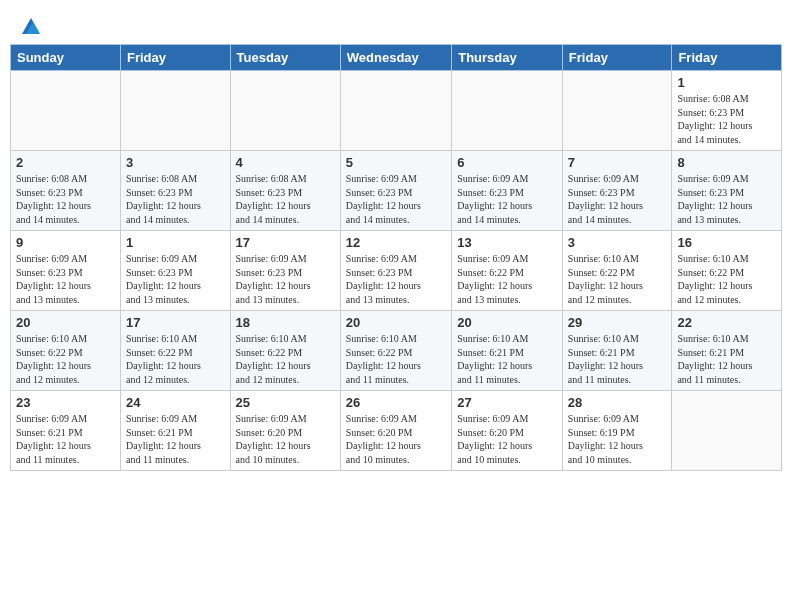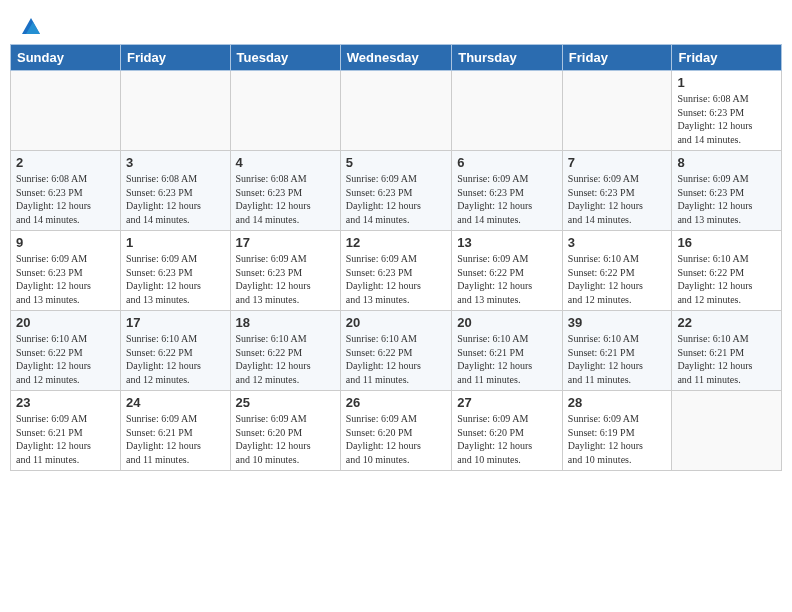--- a/index.html
+++ b/index.html
@@ -289,21 +289,21 @@
 and 11 minutes.</div>
             </td>
             <td>
               <span class="day-num">20</span>
               <div class="day-info" style="white-space: pre-line;">Sunrise: 6:10 AM
 Sunset: 6:21 PM
 Daylight: 12 hours
 and 11 minutes.</div>
             </td>
             <td>
-              <span class="day-num">39</span>
+              <span class="day-num">29</span>
               <div class="day-info" style="white-space: pre-line;">Sunrise: 6:10 AM
 Sunset: 6:21 PM
 Daylight: 12 hours
 and 11 minutes.</div>
             </td>
             <td>
               <span class="day-num">22</span>
               <div class="day-info" style="white-space: pre-line;">Sunrise: 6:10 AM
 Sunset: 6:21 PM
 Daylight: 12 hours

